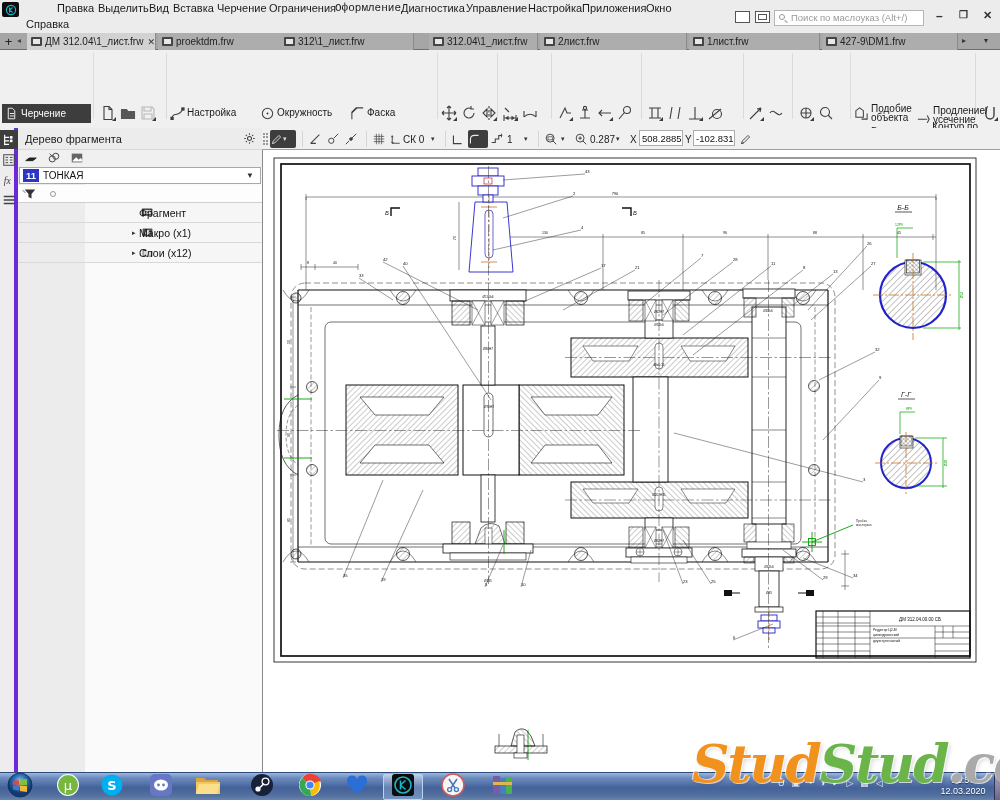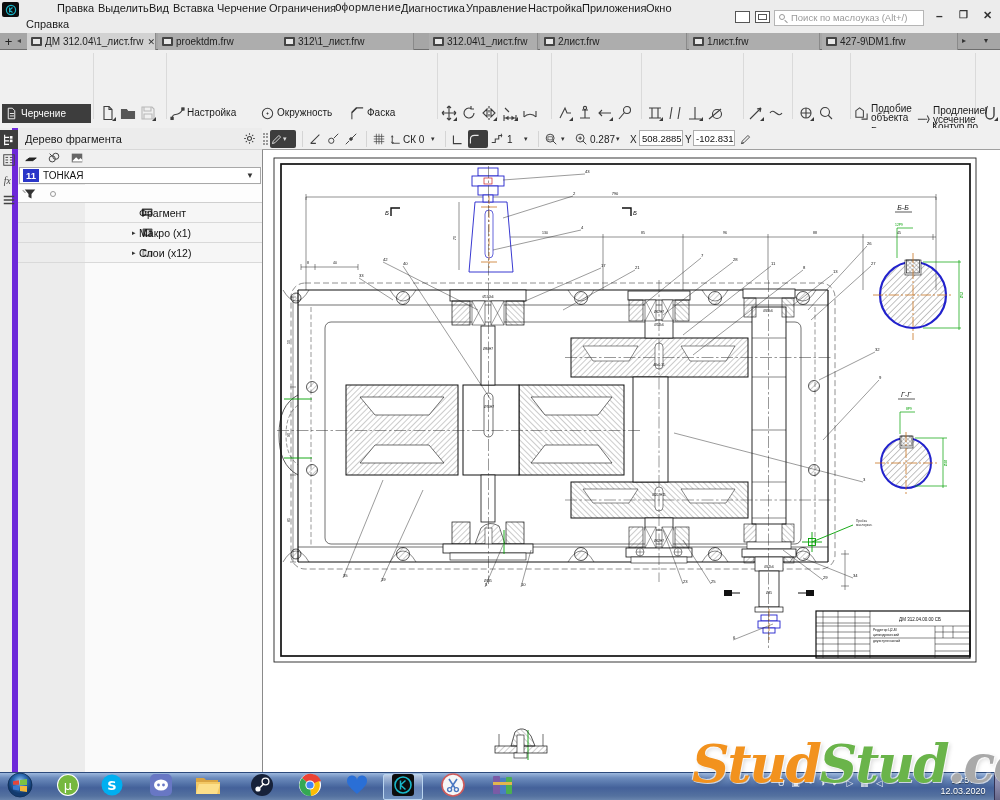--- a/index.html
+++ b/index.html
@@ -36,21 +36,21 @@
 .lbtn .lbl{font-size:10px;color:#1a1a1a;line-height:9.5px;white-space:pre-line;}
 .corner{position:absolute;width:0;height:0;border-left:4px solid transparent;border-bottom:4px solid #3a3a3a;}
 #parambar{position:absolute;left:262px;top:128px;width:738px;height:22px;background:#f0f0f0;border-bottom:1px solid #a0a0a0;}
 .pitem{position:absolute;top:2px;height:18px;display:flex;align-items:center;font-size:10px;color:#222;}
 .pdark{background:#3d3d3d;border-radius:2px;}
 .psep{position:absolute;top:3px;height:16px;border-left:1px solid #d5d5d5;}
 .pfield{background:#fff;border:1px solid #adadad;height:16px;font-size:9.5px;color:#111;display:flex;align-items:center;padding:0 2px;}
 .parrow{font-size:7px;color:#333;}
 #panel-head{position:absolute;left:18px;top:128px;width:244px;height:22px;background:#ececec;border-bottom:1px solid #d8d8d8;font-size:11px;color:#1a1a1a;display:flex;align-items:center;padding-left:7px;}
 #panel-gear{position:absolute;left:243px;top:131px;}
-#leftstrip{position:absolute;left:0;top:128px;width:18px;height:644px;background:#ededed;border-right:6px solid #6d28d9;}
+#leftstrip{position:absolute;left:0;top:128px;width:18px;height:644px;background:#ededed;border-right:4px solid #6d28d9;}
 .stripico{position:absolute;left:0;width:18px;height:19px;display:flex;align-items:center;justify-content:center;}
 .stripico.active{background:#3d3d3d;}
 #panel{position:absolute;left:18px;top:150px;width:244px;height:622px;background:linear-gradient(90deg,#ececec 0 67px,#fafafa 67px);}
 #prow-icons{position:absolute;left:0;top:0;width:244px;height:17px;background:#f0f0f0;}
 #layer-row{position:absolute;left:1px;top:17px;width:242px;height:17px;background:#fff;border:1px solid #a8a8a8;display:flex;align-items:center;}
 #layer-num{background:#2a36c8;color:#fff;font-size:9.5px;padding:1px 3px;margin-left:3px;font-weight:bold;}
 #layer-name{font-size:10px;color:#111;margin-left:4px;}
 #layer-dd{margin-left:auto;margin-right:6px;font-size:8px;color:#333;}
 #filter-row{position:absolute;left:0;top:35px;width:244px;height:18px;background:#fdfdfd;border-bottom:1px solid #cfcfcf;display:flex;align-items:center;}
 .trow{position:absolute;left:0;width:244px;height:20px;border-bottom:1px solid #d9d9d9;background:linear-gradient(90deg,#ececec 0 67px,#f6f6f6 67px);font-size:10.5px;color:#111;}

